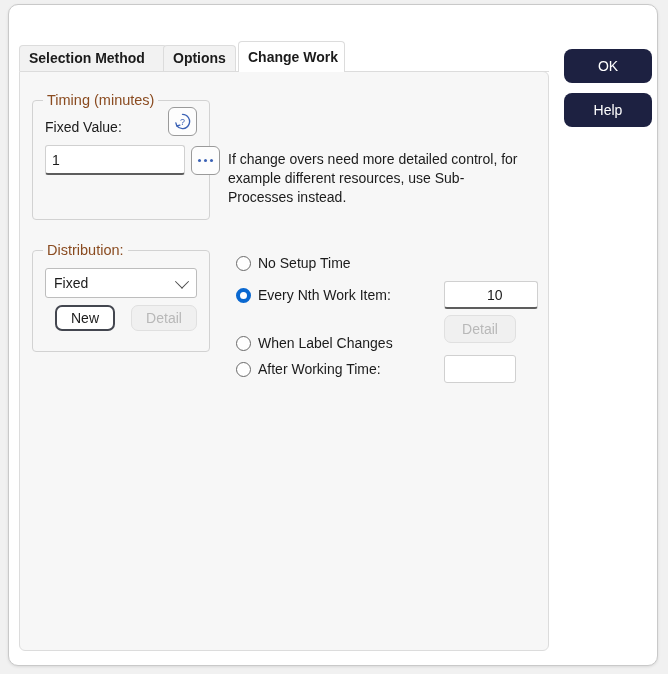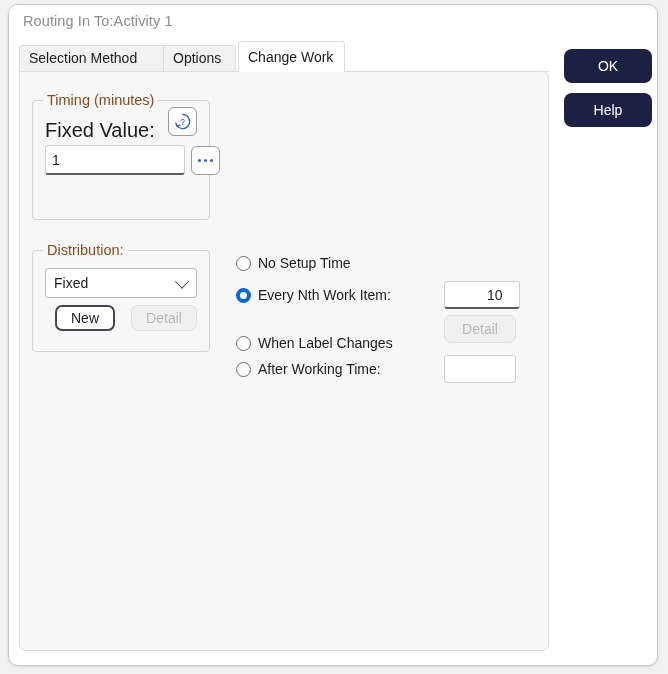--- a/index.html
+++ b/index.html
@@ -47,20 +47,21 @@
     letter-spacing: 0.1px;
   }
 
   
   #tab-strip {
     position: absolute;
     left: 10px;
     top: 36px;
     width: 530px;
     height: 30px;
+    font-weight: bold;
   }
   .tab {
     position: absolute;
     top: 4px;
     height: 26px;
     box-sizing: border-box;
     background: #f2f2f2;
     border: 1px solid #dcdcdc;
     border-bottom: none;
     border-radius: 4px 4px 0 0;
@@ -116,21 +117,21 @@
     font-size: 14.5px;
     color: #8a4b20;
     white-space: nowrap;
   }
 
   #timing-group { left: 12px; top: 28px; width: 178px; height: 120px; }
   #distribution-group { left: 12px; top: 178px; width: 178px; height: 102px; }
 
   .field-label {
     position: absolute;
-    font-size: 20px;
+    font-size: 14px;
     color: #1b1b1b;
     white-space: nowrap;
   }
 
   
   .text-input {
     position: absolute;
     box-sizing: border-box;
     background: #ffffff;
     border: 1px solid #d0d0d0;
@@ -284,23 +285,20 @@
     display: flex;
     align-items: center;
     justify-content: center;
   }
 </style>
 </head>
 <body>
 
 <div id="dialog-window">
 
-  <div id="title-bar">
-    <div id="window-title">Routing In To:Activity 1</div>
-  </div>
 
   <div id="tab-strip">
     <div class="tab" style="left:0px; width:148px;">Selection Method</div>
     <div class="tab" style="left:144px; width:73px;">Options</div>
     <div class="tab active" style="left:219px; width:107px;">Change Work</div>
     <div id="tab-rest" style="left:326px; width:204px;"></div>
   </div>
 
   <div id="tab-panel">
 
@@ -334,31 +332,32 @@
       <div class="select-box" style="left:12px; top:17px; width:152px; height:30px;">
         <span class="select-value">Fixed</span>
         <span class="chevron"></span>
       </div>
 
       <div class="push-btn default" style="left:22px; top:54px; width:60px; height:26px;">New</div>
 
       <div class="push-btn disabled" style="left:98px; top:54px; width:66px; height:26px;">Detail</div>
     </div>
 
+    <div id="info-text">If change overs need more detailed control, for example different resources, use Sub-Processes instead.</div>
 
     <div class="radio-row" style="top:180px;">
       <span class="radio-mark"></span>
       <span class="radio-label">No Setup Time</span>
     </div>
 
     <div class="radio-row" style="top:212px;">
       <span class="radio-mark checked"></span>
       <span class="radio-label">Every Nth Work Item:</span>
     </div>
-    <input class="text-input" style="left: 424px; top: 209px; width: 76px; height: 28px; padding-left: 42px;" value="10">
+    <input class="text-input" style="left: 424px; top: 209px; width: 94px; height: 28px; padding-left: 42px;" value="10">
 
     <div class="radio-row" style="top:260px;">
       <span class="radio-mark"></span>
       <span class="radio-label">When Label Changes</span>
     </div>
     <div class="push-btn disabled" style="left:424px; top:243px; width:72px; height:28px;">Detail</div>
 
     <div class="radio-row" style="top:286px;">
       <span class="radio-mark"></span>
       <span class="radio-label">After Working Time:</span>

